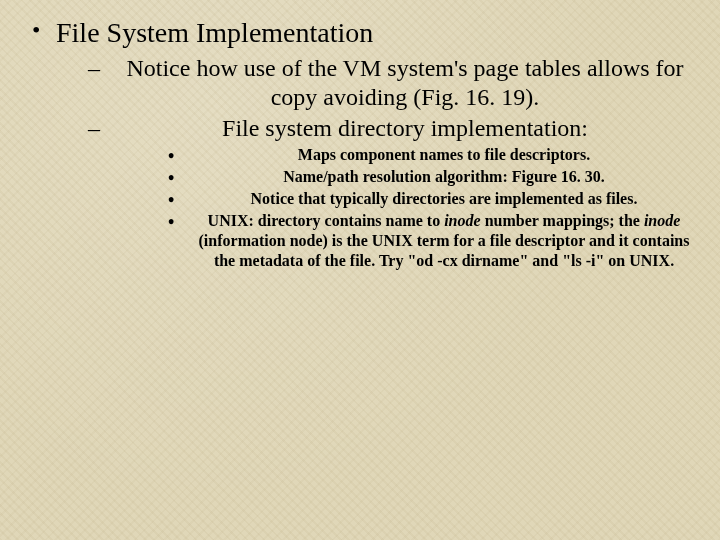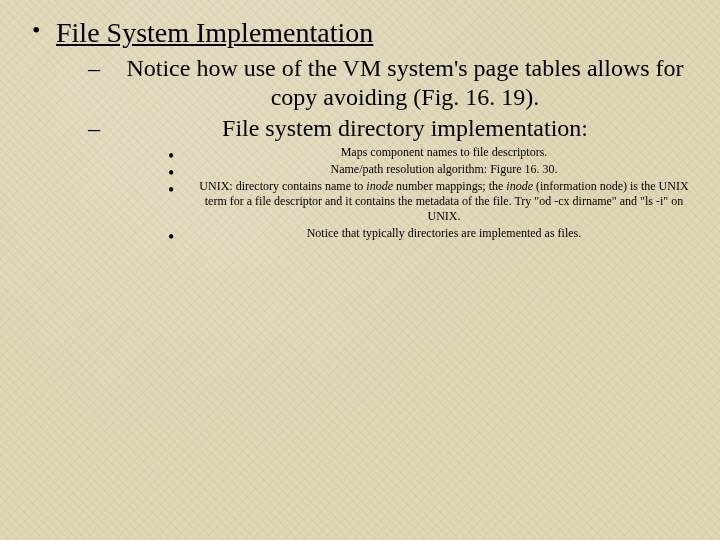--- a/index.html
+++ b/index.html
@@ -33,21 +33,21 @@
     line-height: 1.2;
     margin-bottom: 6px;
   }
   .l1 > li::before {
     content: "•";
     position: absolute;
     left: 12px;
     top: 0;
     font-size: 24px;
   }
-  .l1 > li > .title { text-decoration: underline; }
+  .l1 > li > .title { }
 
   
   .l2 { margin-top: 4px; }
   .l2 > li {
     position: relative;
     padding-left: 54px;
     font-size: 24px;
     line-height: 1.22;
     margin-bottom: 2px;
     text-align: center;
@@ -57,23 +57,24 @@
     position: absolute;
     left: 32px;
     top: 0;
   }
 
   
   .l3 { margin-top: 2px; margin-bottom: 4px; }
   .l3 > li {
     position: relative;
     padding-left: 78px;
-    font-size: 12px;
+    font-size: 16px;
     line-height: 1.25;
     margin-bottom: 2px;
+    font-weight: bold;
   }
   .l3 > li::before {
     content: "•";
     position: absolute;
     left: 58px;
     top: 0;
     font-size: 18px;
   }
 
   .ital { font-style: italic; }
@@ -94,23 +95,23 @@
           <span>File system directory implementation:</span>
 
           <ul class="l3">
             <li>
               <span>Maps component names to file descriptors.</span>
             </li>
             <li>
               <span>Name/path resolution algorithm: Figure 16. 30.</span>
             </li>
             <li>
-              <span>UNIX: directory contains name to </span><span class="ital">inode</span><span> number mappings; the </span><span class="ital">inode</span><span> (information node) is the UNIX term for a file descriptor and it contains the metadata of the file.  Try "od -cx dirname" and "ls -i" on UNIX.</span>
+              <span>Notice that typically directories are implemented as files.</span>
             </li>
             <li>
-              <span>Notice that typically directories are implemented as files.</span>
+              <span>UNIX: directory contains name to </span><span class="ital">inode</span><span> number mappings; the </span><span class="ital">inode</span><span> (information node) is the UNIX term for a file descriptor and it contains the metadata of the file.  Try "od -cx dirname" and "ls -i" on UNIX.</span>
             </li>
           </ul>
         </li>
       </ul>
     </li>
   </ul>
 </div>
 
 </body></html>

